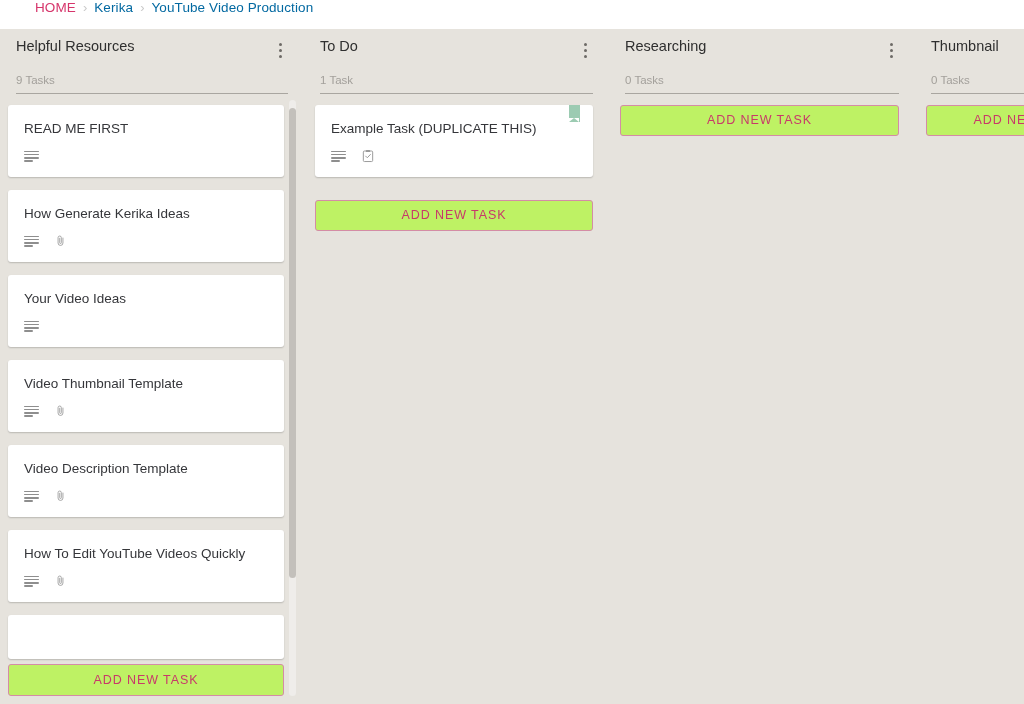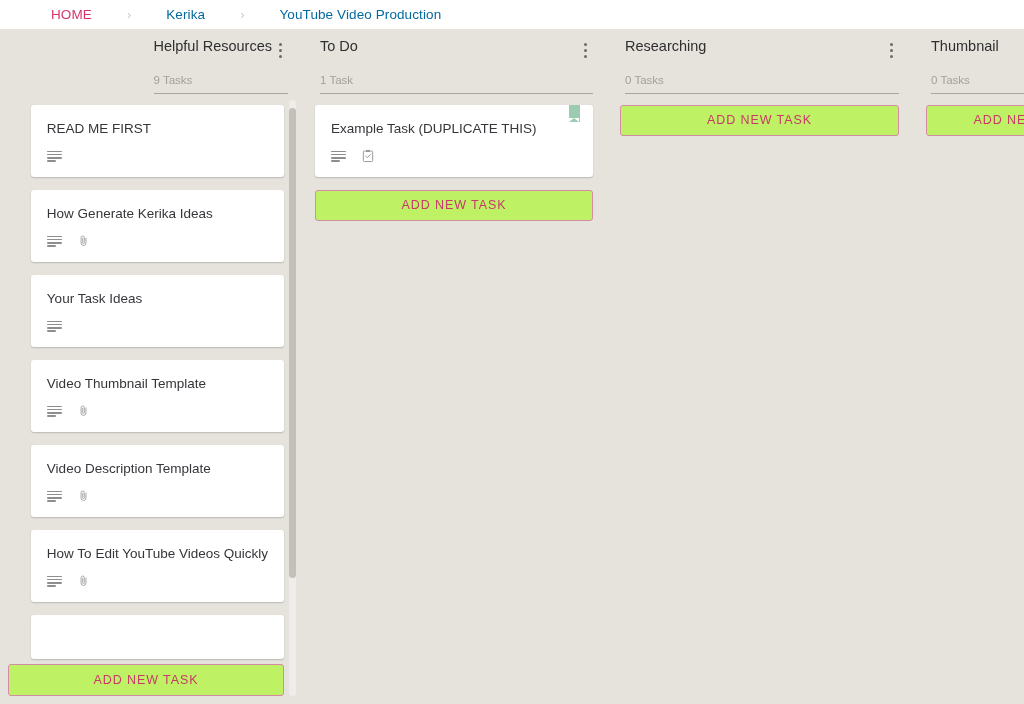--- a/index.html
+++ b/index.html
@@ -10,24 +10,22 @@
     overflow: hidden;
     background: #e6e3dd;
     font-family: "Liberation Sans", sans-serif;
   }
 
   
   .breadcrumb-bar {
     height: 29px;
     background: #ffffff;
     display: flex;
-    align-items: center;
-    padding-left: 51px;
+    padding-left: 35px;
     border-bottom: 1px solid #ffffff;
-    gap: 28px;
   }
   .crumb {
     font-size: 13.5px;
     color: #0369a1;
     letter-spacing: 0.1px;
     white-space: nowrap;
   }
   .crumb.home {
     color: #d6356b;
     font-weight: 400;
@@ -50,21 +48,21 @@
   }
 
   .column {
     position: relative;
     height: 675px;
     flex: 0 0 auto;
     display: flex;
     flex-direction: column;
     padding-top: 9px;
   }
-  .col-1 { width: 304px; align-items: flex-end; }
+  .col-1 { width: 304px; }
   .col-2 { width: 305px; }
   .col-3 { width: 306px; }
   .col-4 { width: 200px; }
 
   
   .col-head {
     padding: 0 16px 0 16px;
     position: relative;
     flex: 0 0 auto;
   }
@@ -104,21 +102,21 @@
     display: block;
     width: 3px; height: 3px;
     border-radius: 50%;
     background: #6d6a66;
   }
 
   
   .card-list {
     flex: 1 1 auto;
     overflow: hidden;
-    padding: 11px 16px 0 11px;
+    padding: 11px 16px 10px 11px;
     position: relative;
   }
   .col-1 .card-list { padding-right: 20px; padding-left: 8px; }
 
   .card {
     position: relative;
     background: #ffffff;
     border-radius: 3px;
     box-shadow: 0 1px 2px rgba(0,0,0,0.14), 0 1px 1px rgba(0,0,0,0.06);
     padding: 15px 16px 13px 16px;
@@ -272,21 +270,21 @@
               <span></span>
               <span></span>
             </span>
           <svg class="ic ic-clip" viewBox="0 0 24 24">
               <path d="M16.5 6.5v9.2a4.5 4.5 0 0 1-9 0V5.8a3 3 0 0 1 6 0v9.4a1.5 1.5 0 0 1-3 0V7" fill="none" stroke="#9a9a9a" stroke-width="1.6" stroke-linecap="round"></path>
             </svg>
         </div>
       </div>
 
       <div class="card">
-        <div class="card-title">Your Task Ideas</div>
+        <div class="card-title">Your Video Ideas</div>
         <div class="card-icons">
           <span class="ic ic-desc">
               <span></span>
               <span></span>
               <span></span>
               <span></span>
             </span>
         </div>
       </div>
 

